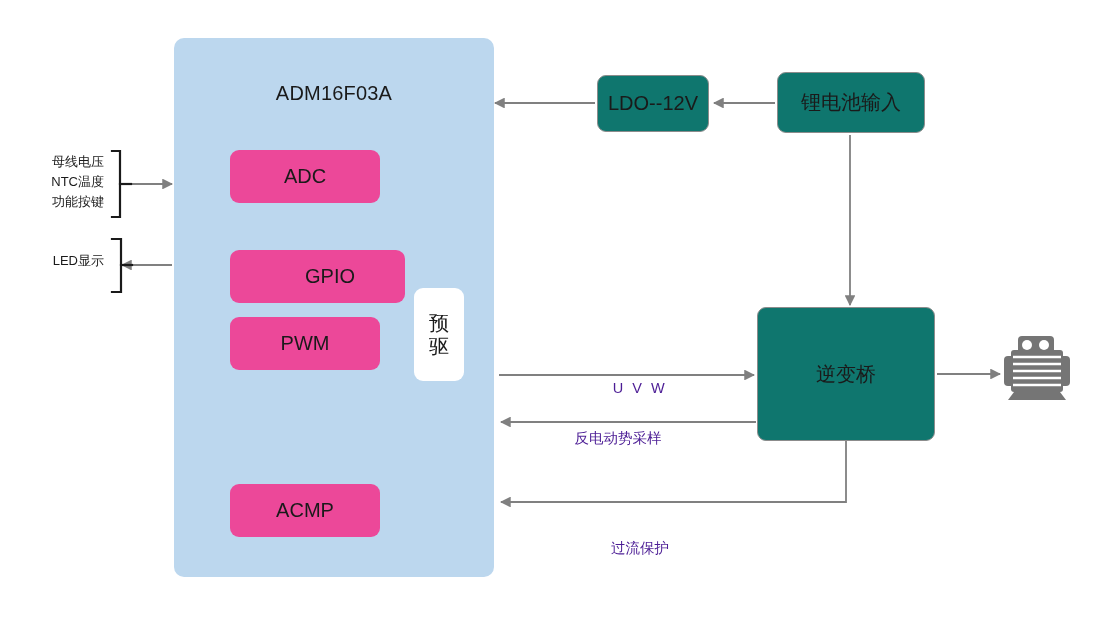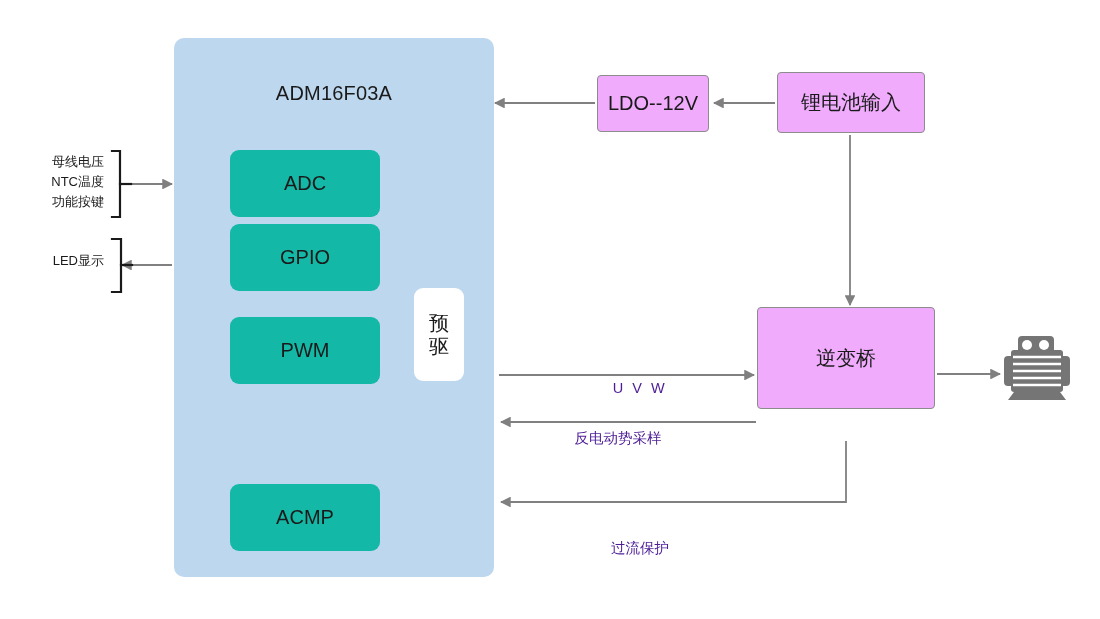--- a/index.html
+++ b/index.html
@@ -30,75 +30,75 @@
     left: 174px; top: 82px;
     width: 320px;
     text-align: center;
     font-size: 20px;
     color: #1a1a1a;
     letter-spacing: .2px;
   }
 
   
   .periph {
-    width: 150px; height: 67px;
-    background: #14b8a6;
+    width: 150px; height: 53px;
+    background: #ec4899;
     border-radius: 9px;
     display: flex;
     align-items: center;
     justify-content: center;
     font-size: 20px;
     color: #1a1a1a;
     left: 230px;
     text-align: center;
   }
   #blk-adc  { top: 150px; }
-  #blk-gpio { top: 224px; }
+  #blk-gpio { top: 250px; padding-left: 25px; }
   #blk-pwm  { top: 317px; }
   #blk-pga  { top: 401px; }
   #blk-acmp { top: 484px; }
 
   #blk-predrive {
     left: 414px; top: 288px;
     width: 50px; height: 93px;
     background: #ffffff;
     border-radius: 9px;
     display: flex;
     flex-direction: column;
     align-items: center;
     justify-content: center;
     font-size: 20px;
     line-height: 1.15;
     color: #1a1a1a;
   }
 
   
   .obox {
-    background: #f0abfc;
+    background: #0f766e;
     border: 1.3px solid #8c8c8c;
-    border-radius: 4px;
+    border-radius: 9px;
     display: flex;
     align-items: center;
     justify-content: center;
     color: #1a1a1a;
     box-sizing: border-box;
   }
   #box-ldo {
     left: 597px; top: 75px;
     width: 112px; height: 57px;
     font-size: 20px;
   }
   #box-battery {
     left: 777px; top: 72px;
     width: 148px; height: 61px;
     font-size: 20px;
   }
   #box-inverter {
     left: 757px; top: 307px;
-    width: 178px; height: 102px;
+    width: 178px; height: 134px;
     font-size: 20px;
   }
 
   
   .brk-label {
     font-size: 13px;
     color: #1a1a1a;
     line-height: 20px;
     text-align: right;
   }

